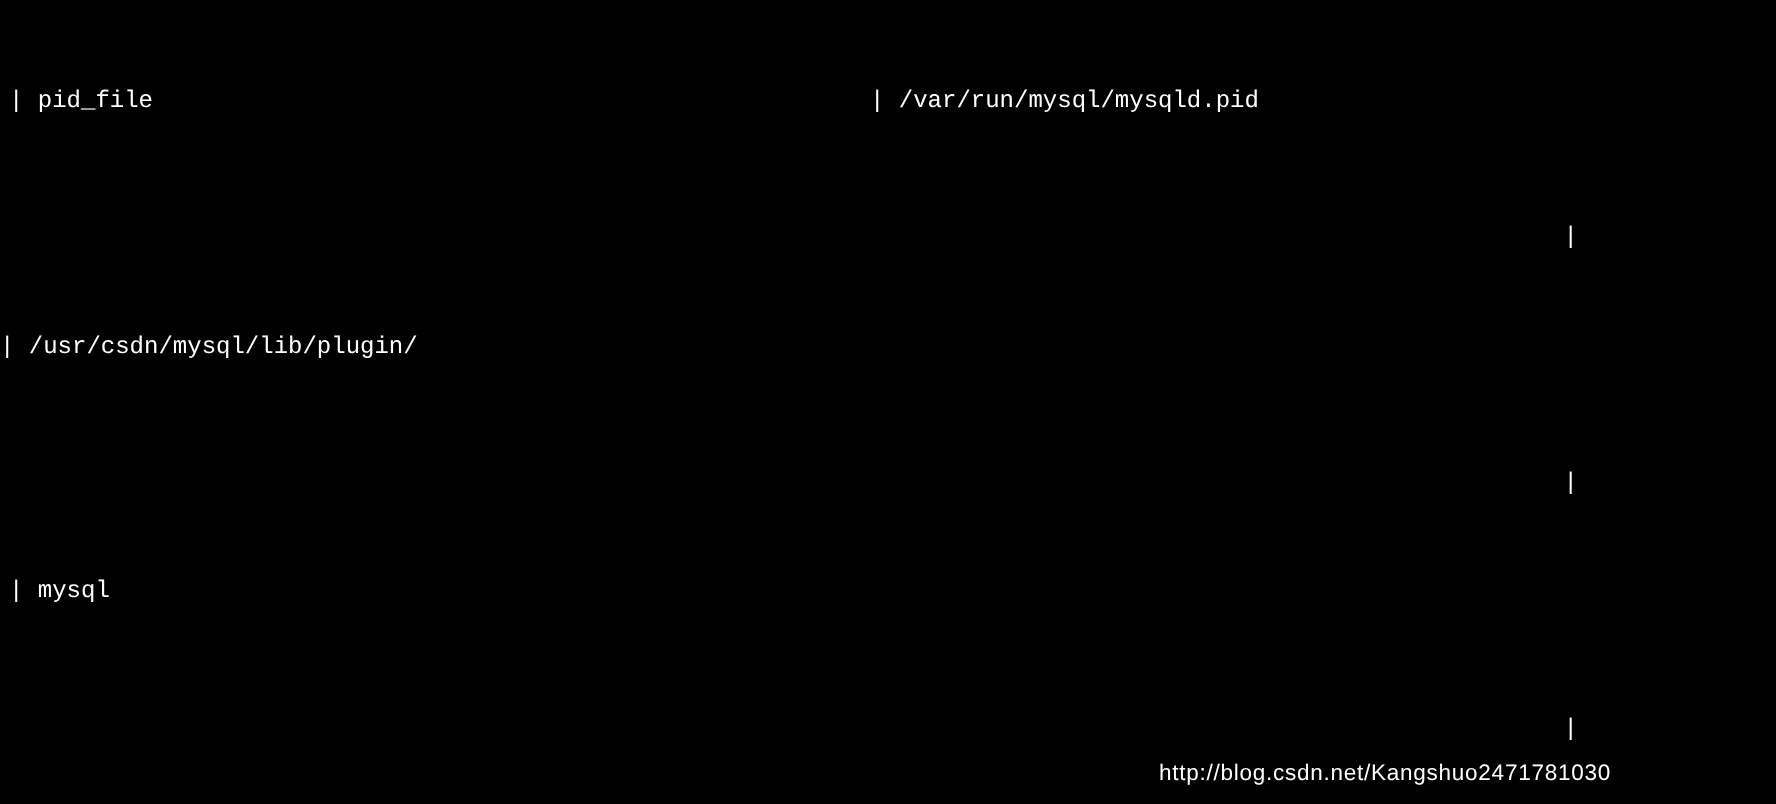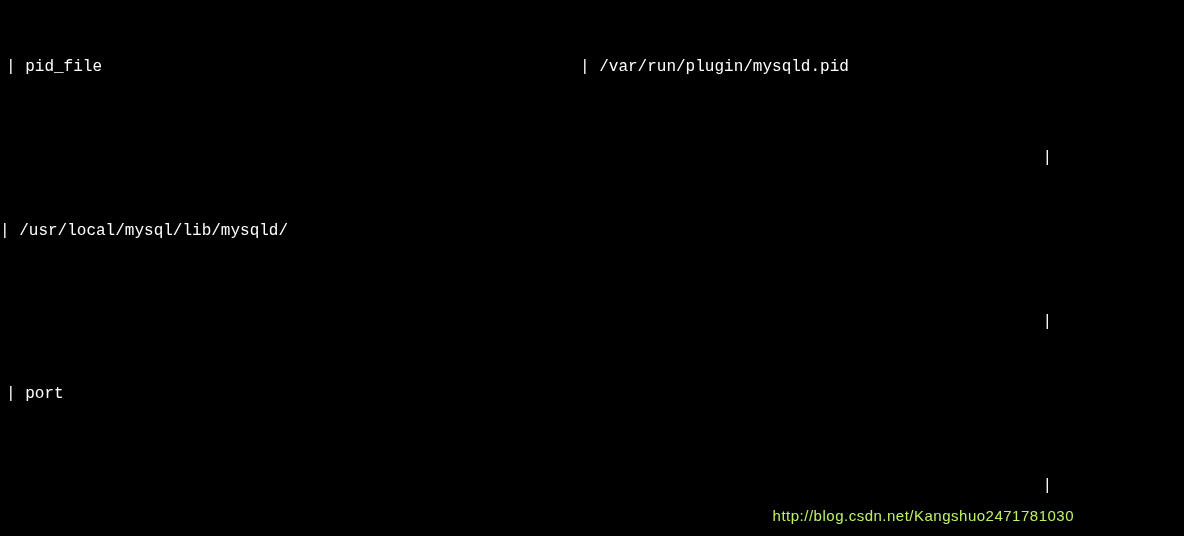--- a/index.html
+++ b/index.html
@@ -45,44 +45,44 @@
       justify-content: flex-end;
       padding-right: 132px;
       height: 22px;
       margin-top: -34px;
       margin-bottom: 12px;
     }
     .watermark {
       position: absolute;
       bottom: 12px;
       right: 110px;
-      color: #bef264;
+      color: #ffffff;
       font-family: sans-serif;
       font-size: 15px;
       letter-spacing: 0.5px;
     }
   </style>
 </head>
 <body>
 
 <div class="terminal-output">
   
   <div class="row">
     <div class="col1"><span class="pipe">| </span><span>pid_file</span></div>
-    <div class="col2"><span class="pipe">| </span><span>/var/run/plugin/mysqld.pid</span></div>
+    <div class="col2"><span class="pipe">| </span><span>/var/run/mysql/mysqld.pid</span></div>
   </div>
 
   <div class="trailing-pipe-row"><span class="pipe">|</span></div>
   <div class="row">
-    <div class="col2"><span class="pipe">| </span><span>/usr/local/mysql/lib/mysqld/</span></div>
+    <div class="col2"><span class="pipe">| </span><span>/usr/csdn/mysql/lib/plugin/</span></div>
   </div>
 
   <div class="trailing-pipe-row"><span class="pipe">|</span></div>
   <div class="row">
-    <div class="col1"><span class="pipe">| </span><span>port</span></div>
+    <div class="col1"><span class="pipe">| </span><span>mysql</span></div>
   </div>
 
   <div class="trailing-pipe-row"><span class="pipe">|</span></div>
   
 
   
   
 
   
   

